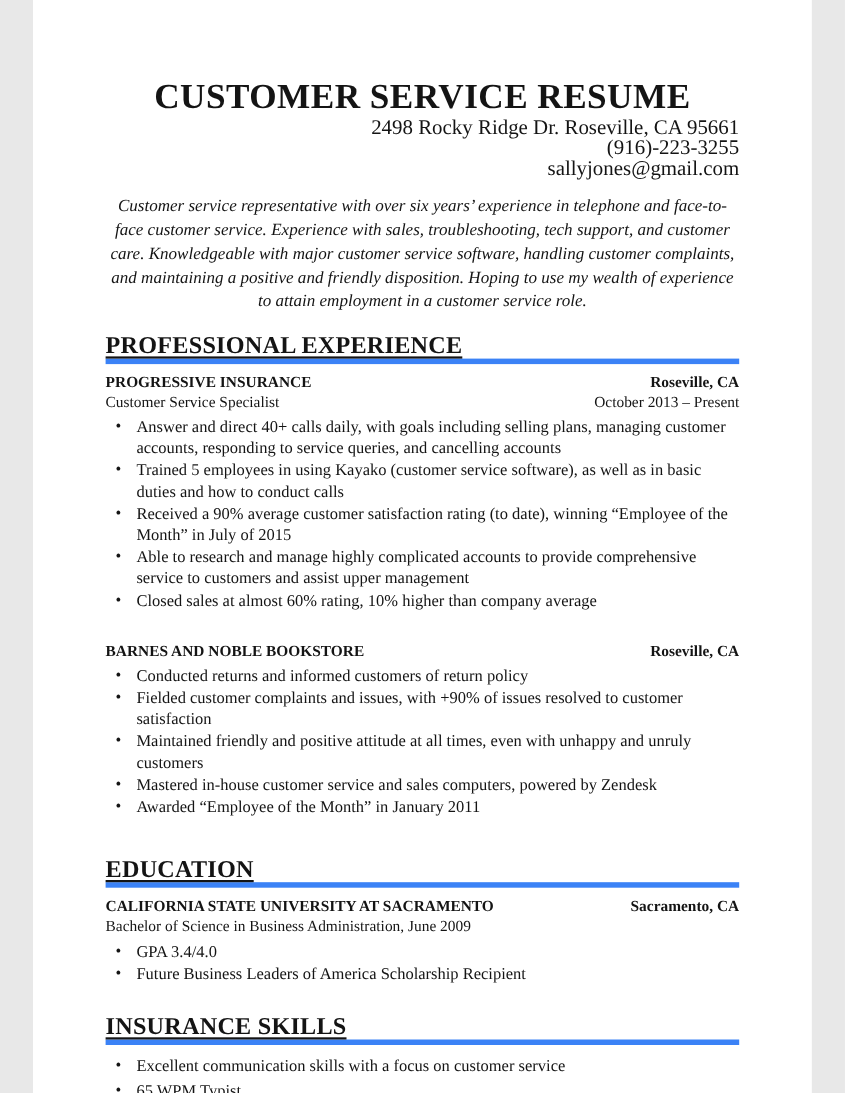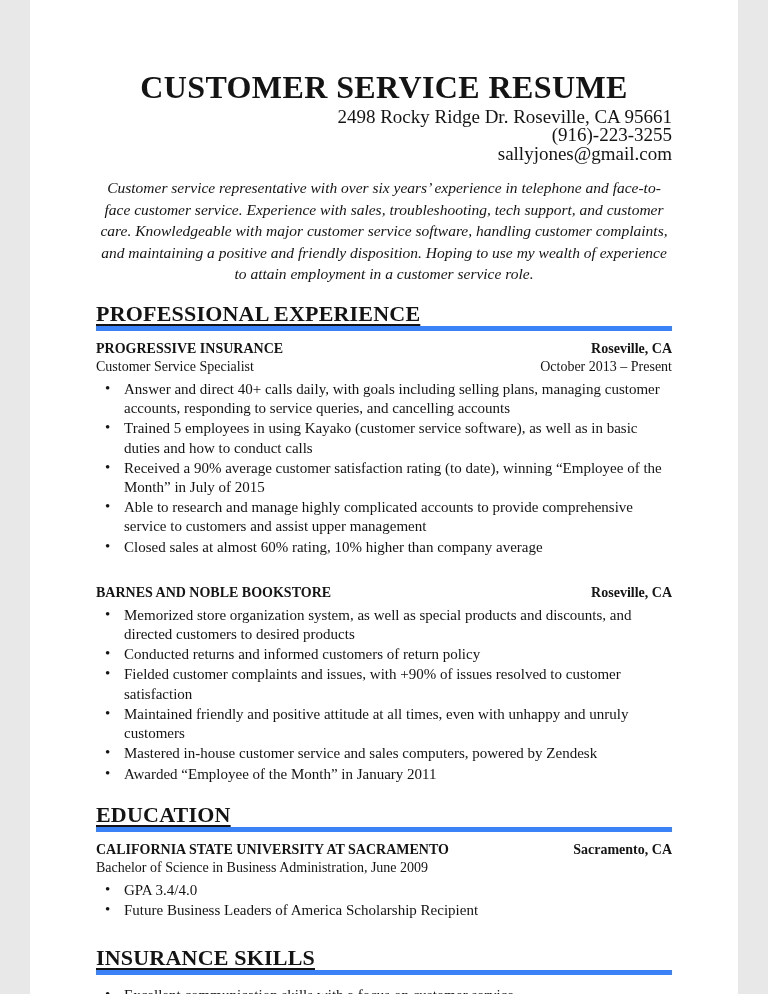--- a/index.html
+++ b/index.html
@@ -41,21 +41,21 @@
   .section-heading {
     margin: 19px 0 0;
     font-size: 22px;
     font-weight: bold;
     letter-spacing: 0.2px;
     line-height: 20px;
     padding-bottom: 2px;
     border-bottom: 5px solid #3b82f6;
   }
   .section-heading .hd-text { text-decoration: underline; text-underline-offset: 3px; }
-  .section-heading.edu   { margin-top: 21px; }
+  .section-heading.edu   { margin-top: 36px; }
   .section-heading.skill { margin-top: 27px; }
   
   .entry { margin-top: 9px; }
   .entry.second { margin-top: 27px; }
   .entry-row {
     display: flex;
     justify-content: space-between;
     align-items: baseline;
     font-size: 14px;
     line-height: 18px;
@@ -115,21 +115,20 @@
         <li>Closed sales at almost 60% rating, 10% higher than company average</li>
       </ul>
     </div>
 
     <div class="entry second">
       <div class="entry-row bold-row">
         <span>BARNES AND NOBLE BOOKSTORE</span>
         <span>Roseville, CA</span>
       </div>
       <ul class="bullets">
-        <li>Memorized store organization system, as well as special products and discounts, and directed customers to desired products</li>
         <li>Conducted returns and informed customers of return policy</li>
         <li>Fielded customer complaints and issues, with +90% of issues resolved to customer satisfaction</li>
         <li>Maintained friendly and positive attitude at all times, even with unhappy and unruly customers</li>
         <li>Mastered in-house customer service and sales computers, powered by Zendesk</li>
         <li>Awarded “Employee of the Month” in January 2011</li>
       </ul>
     </div>
   </section>
 
   <section>

